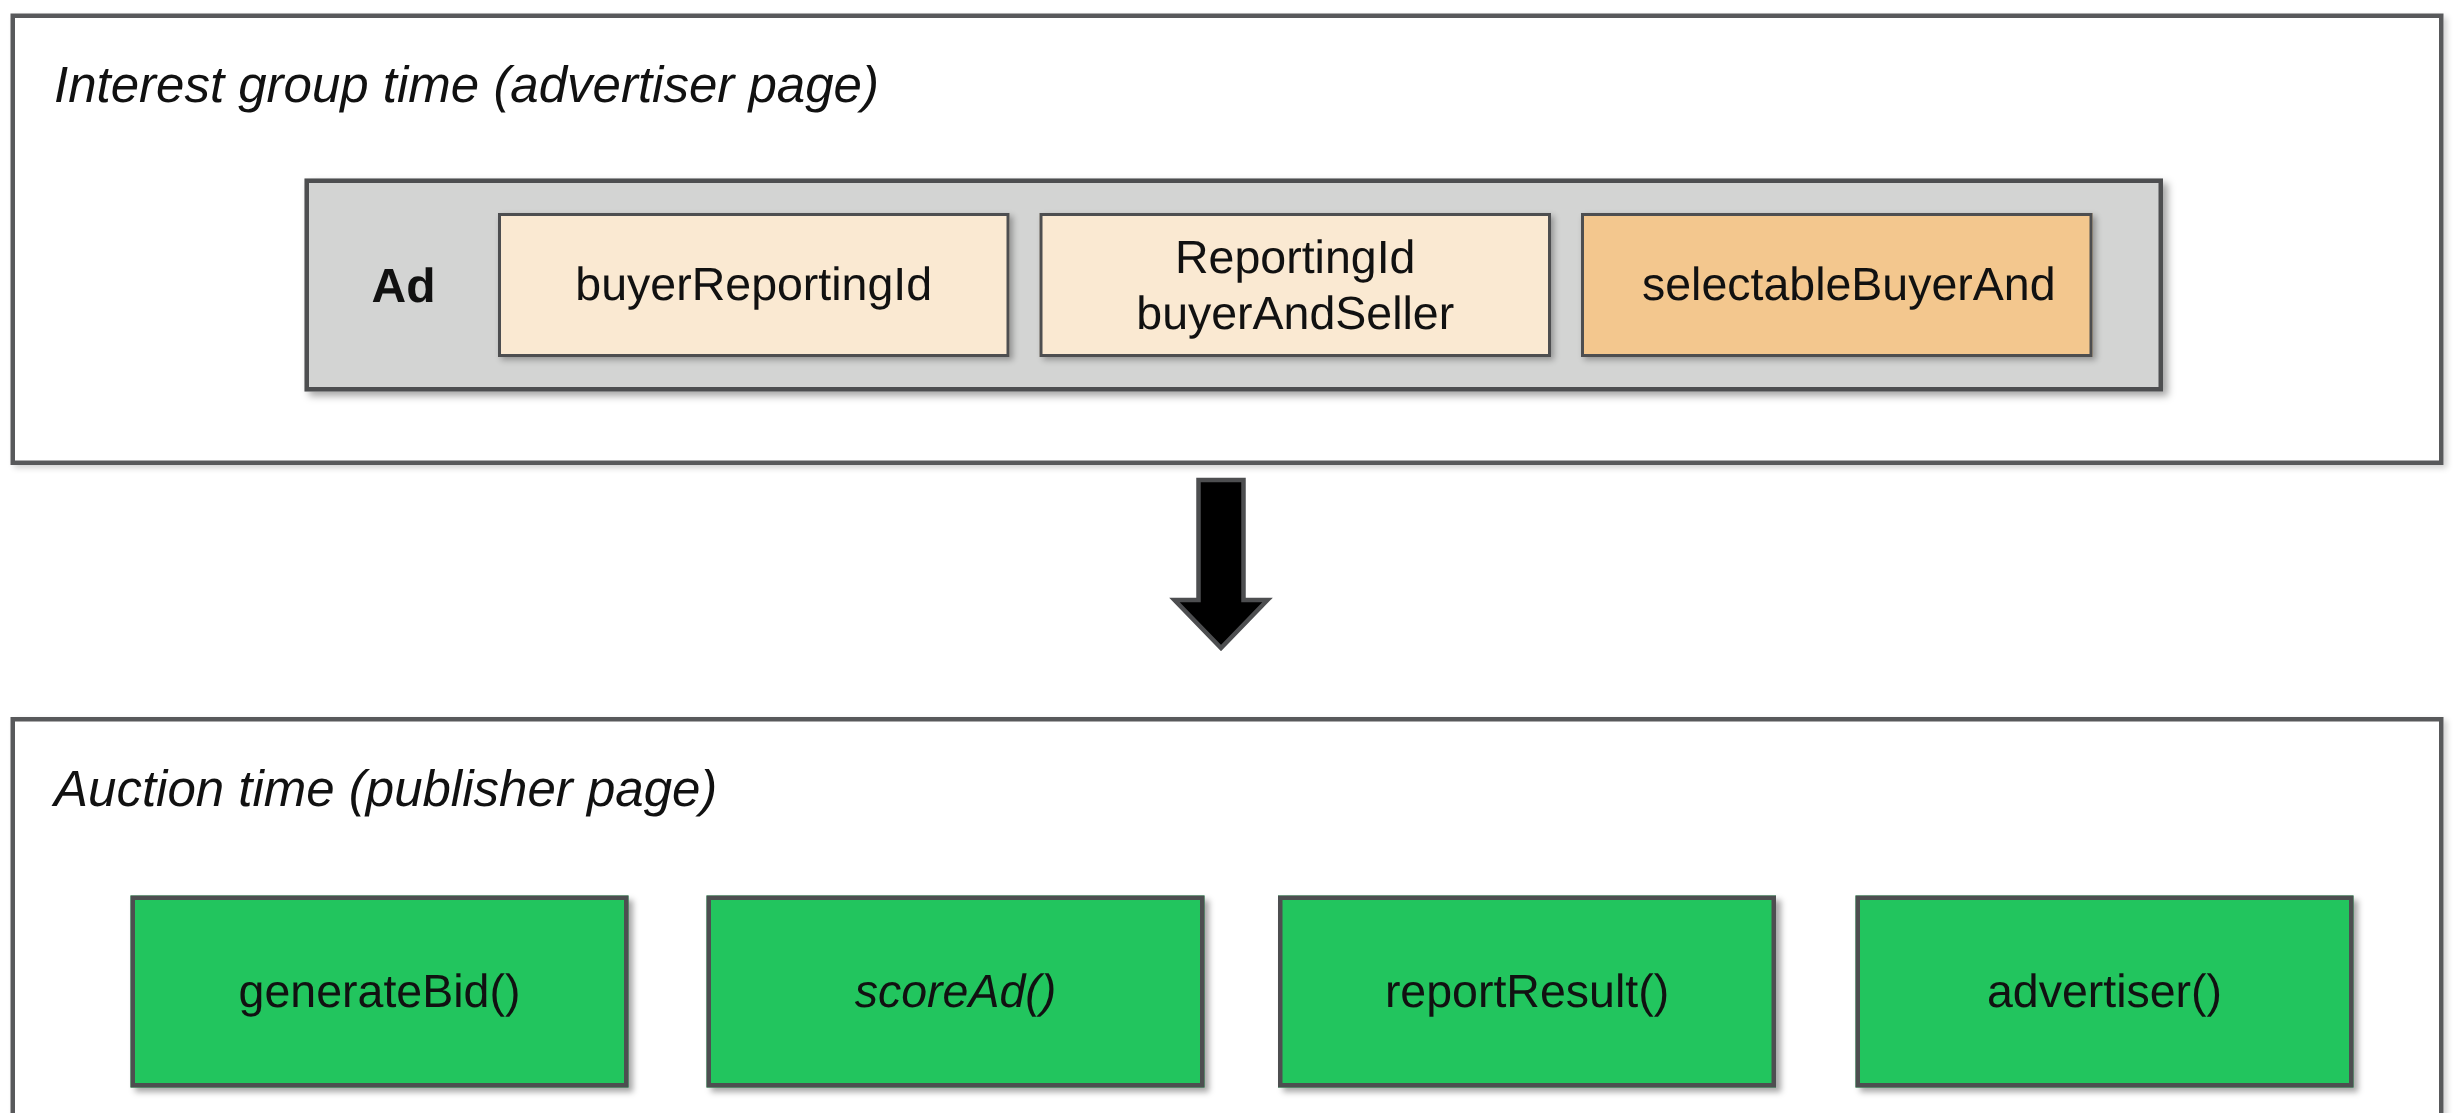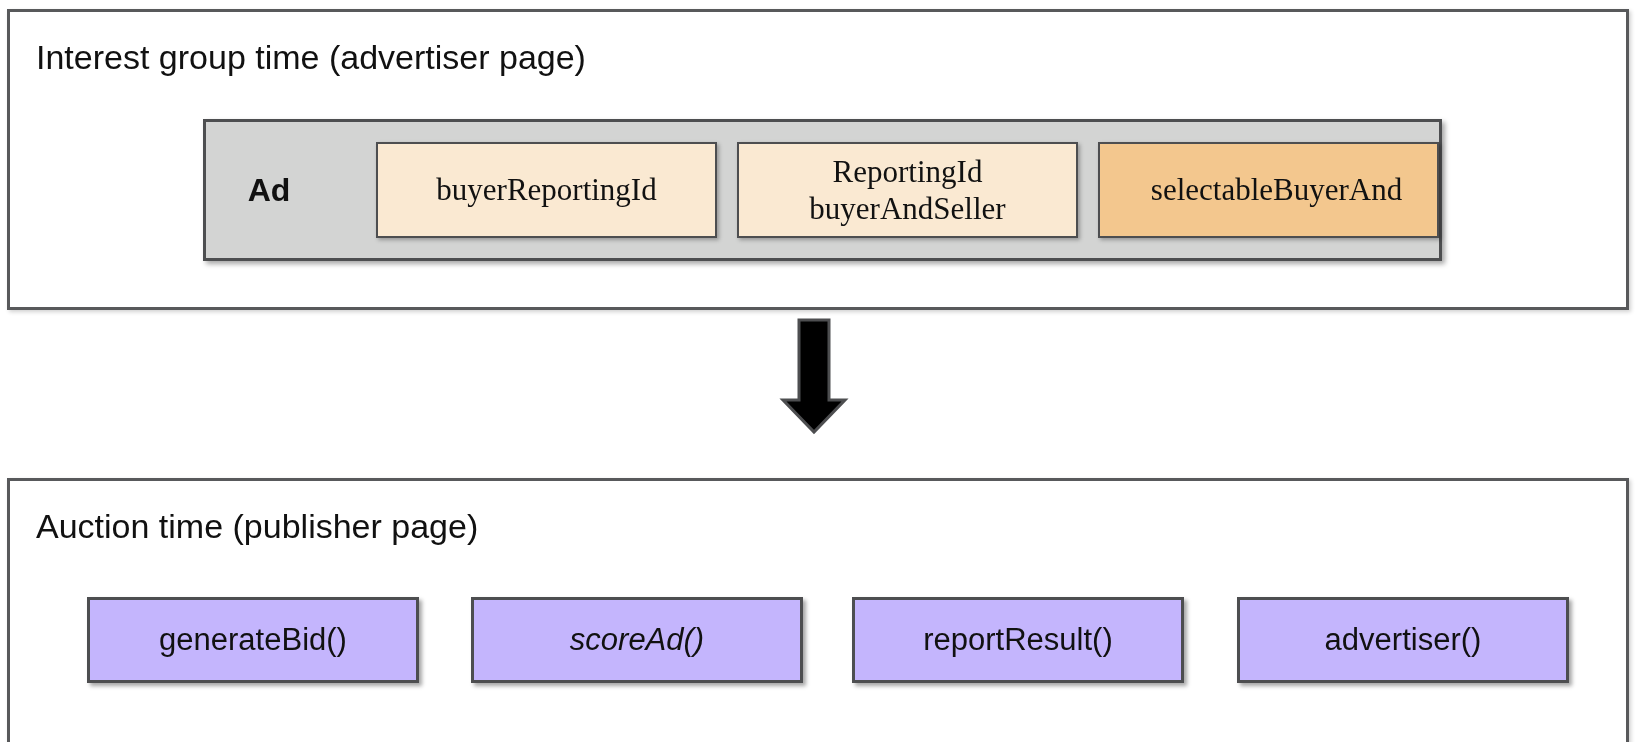--- a/index.html
+++ b/index.html
@@ -28,48 +28,47 @@
   .outer-box.top { top: 9px; height: 301px; }
   .outer-box.bottom { top: 444px; height: 284px; margin-top: 34px; }
   .section-title {
     position: absolute;
     left: 26px;
     top: 24px;
     font-size: 34px;
     line-height: 1.25;
     color: #111111;
     white-space: nowrap;
+    font-style: italic;
   }
   .ad-container {
     position: absolute;
     left: 193px;
     top: 107px;
     width: 1239px;
     height: 142px;
     background: #D3D4D3;
     border: 3px solid #4D4E50;
     box-sizing: border-box;
     box-shadow: 3px 3px 5px rgba(0,0,0,0.35);
     display: flex;
     align-items: center;
-    justify-content: space-between;
   }
   .ad-label {
     width: 126px;
     flex: 0 0 auto;
     text-align: center;
     font-weight: bold;
     font-size: 32px;
     color: #111111;
   }
   .id-boxes {
     display: flex;
     gap: 20px;
     align-items: center;
-    font-family: Liberation Serif, serif;
   }
   .id-box {
     width: 341px;
     height: 96px;
     box-sizing: border-box;
     background: #FAE9D2;
     border: 2.5px solid #4D4E50;
     box-shadow: 2px 2px 4px rgba(0,0,0,0.3);
     display: flex;
     flex-direction: column;
@@ -85,23 +84,23 @@
     position: absolute;
     left: 779px;
     top: 316px;
     width: 70px;
     height: 120px;
   }
   .fn-box {
     position: absolute;
     top: 116px;
     width: 332px;
-    height: 86px;
+    height: 128px;
     box-sizing: border-box;
-    background: #c4b5fd;
+    background: #22c55e;
     border: 3px solid #4D4E50;
     box-shadow: 3px 3px 4px rgba(0,0,0,0.35);
     display: flex;
     align-items: center;
     justify-content: center;
     font-size: 31px;
     color: #111111;
   }
   .fn-box.pos-0 { left: 77px; }
   .fn-box.pos-1 { left: 461px; font-style: italic; }

